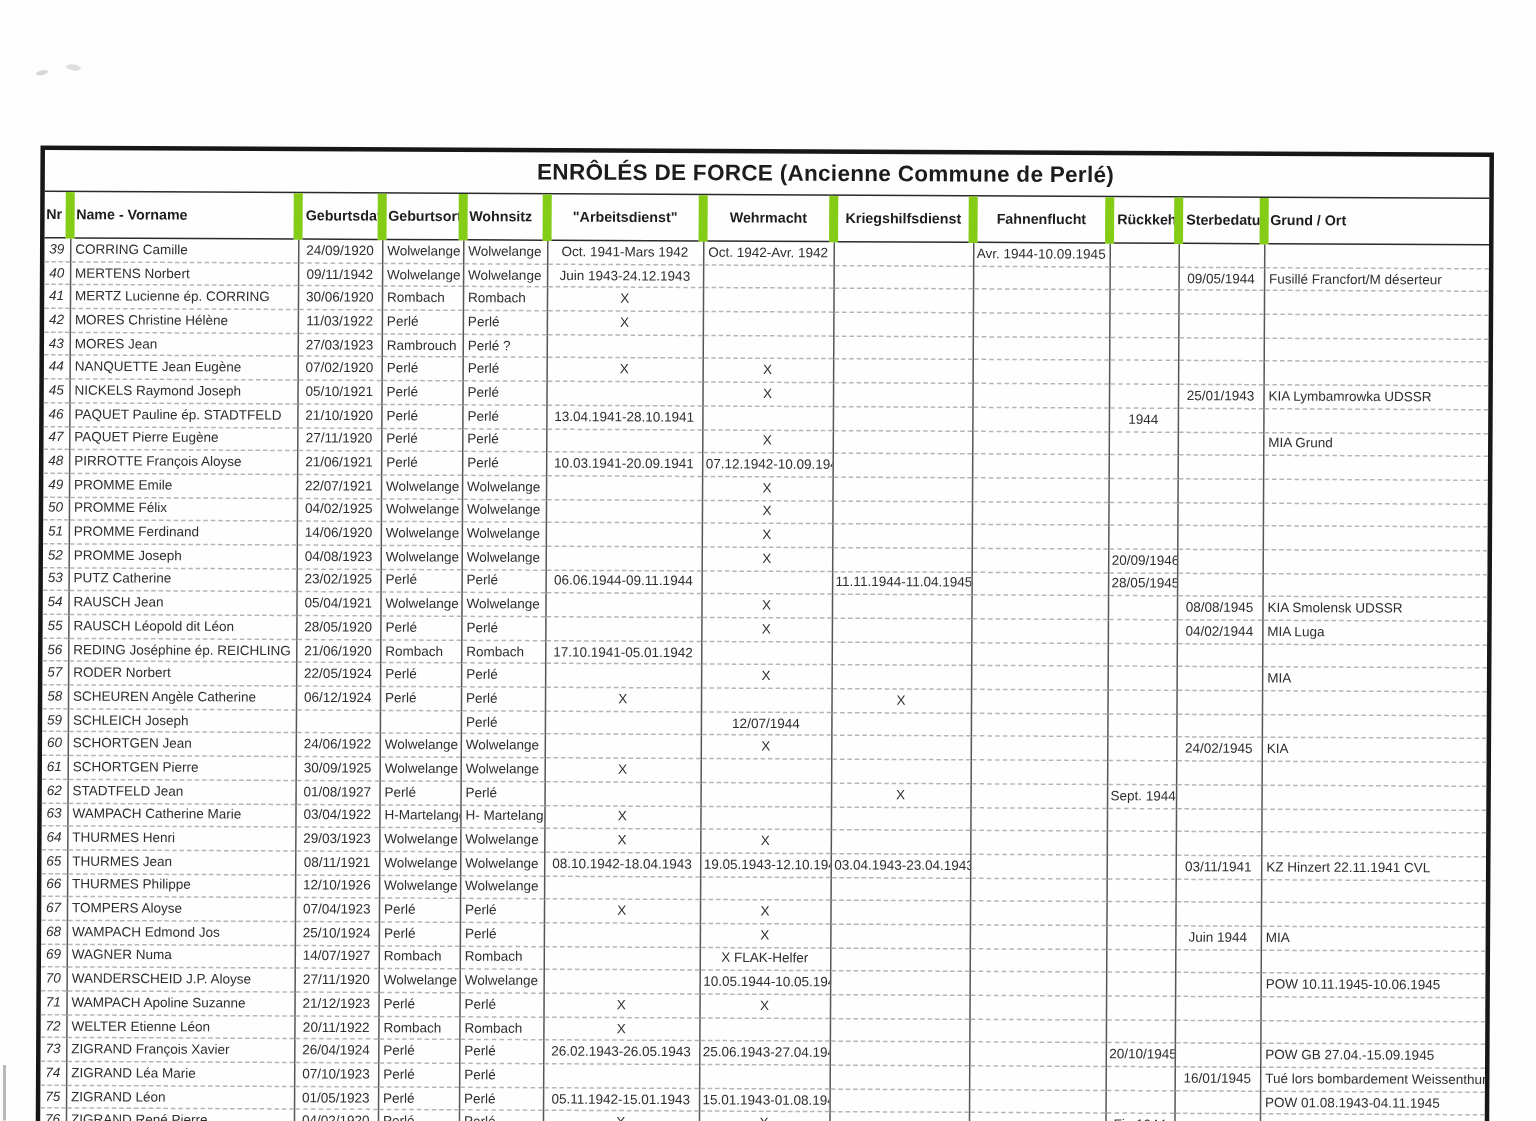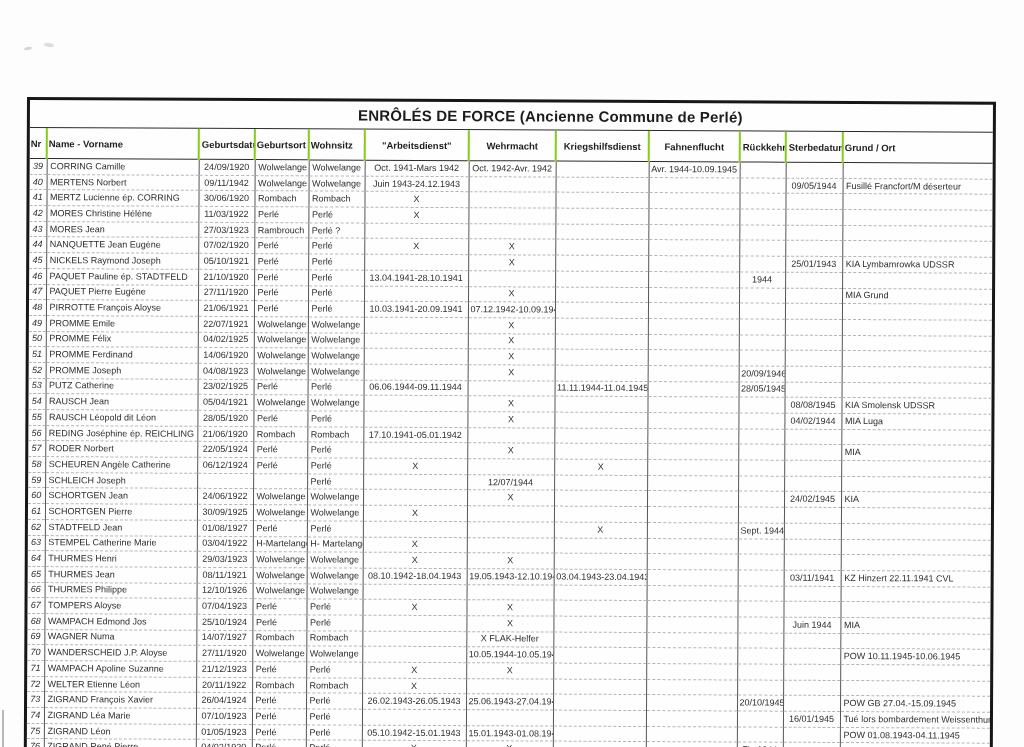--- a/index.html
+++ b/index.html
@@ -43,21 +43,21 @@
     width: 100%;
   }
   col.c0 { width: 17px; }  col.c1 { width: 152px; } col.c2 { width: 56px; }
   col.c3 { width: 54px; }  col.c4 { width: 56px; }  col.c5 { width: 104px; }
   col.c6 { width: 87px; }  col.c7 { width: 93px; }  col.c8 { width: 91px; }
   col.c9 { width: 46px; }  col.c10 { width: 57px; } col.c11 { width: auto; }
 
   thead th {
     font-size: 9.5px; font-weight: bold; color: #1d1d1d;
     height: 30px; padding: 0 2px;
-    border-left: 2px solid #84cc16;
+    border-left: 6px solid #84cc16;
     border-bottom: 1px solid #2b2b2b;
     text-align: center;
     overflow: hidden; white-space: nowrap;
   }
   thead th:first-child { border-left: none; }
   thead th.al { text-align: left; padding-left: 1px; }
 
   tbody td {
     font-size: 9px; color: #2e2e2e;
     height: 14.7px; padding: 0 2px;
@@ -446,21 +446,21 @@
             <td></td>
             <td></td>
             <td>X</td>
             <td></td>
             <td>Sept. 1944</td>
             <td></td>
             <td class="al"></td>
           </tr>
           <tr>
             <td>63</td>
-            <td class="al">STEMPEL Catherine Marie</td>
+            <td class="al">WAMPACH Catherine Marie</td>
             <td>03/04/1922</td>
             <td class="al">H-Martelange</td>
             <td class="al">H- Martelange</td>
             <td>X</td>
             <td></td>
             <td></td>
             <td></td>
             <td></td>
             <td></td>
             <td class="al"></td>
@@ -618,21 +618,21 @@
             <td></td>
             <td>16/01/1945</td>
             <td class="al">Tué lors bombardement Weissenthurm</td>
           </tr>
           <tr>
             <td>75</td>
             <td class="al">ZIGRAND Léon</td>
             <td>01/05/1923</td>
             <td class="al">Perlé</td>
             <td class="al">Perlé</td>
-            <td>05.10.1942-15.01.1943</td>
+            <td>05.11.1942-15.01.1943</td>
             <td>15.01.1943-01.08.1943</td>
             <td></td>
             <td></td>
             <td></td>
             <td></td>
             <td class="al">POW 01.08.1943-04.11.1945</td>
           </tr>
           <tr>
             <td>76</td>
             <td class="al">ZIGRAND René Pierre</td>

